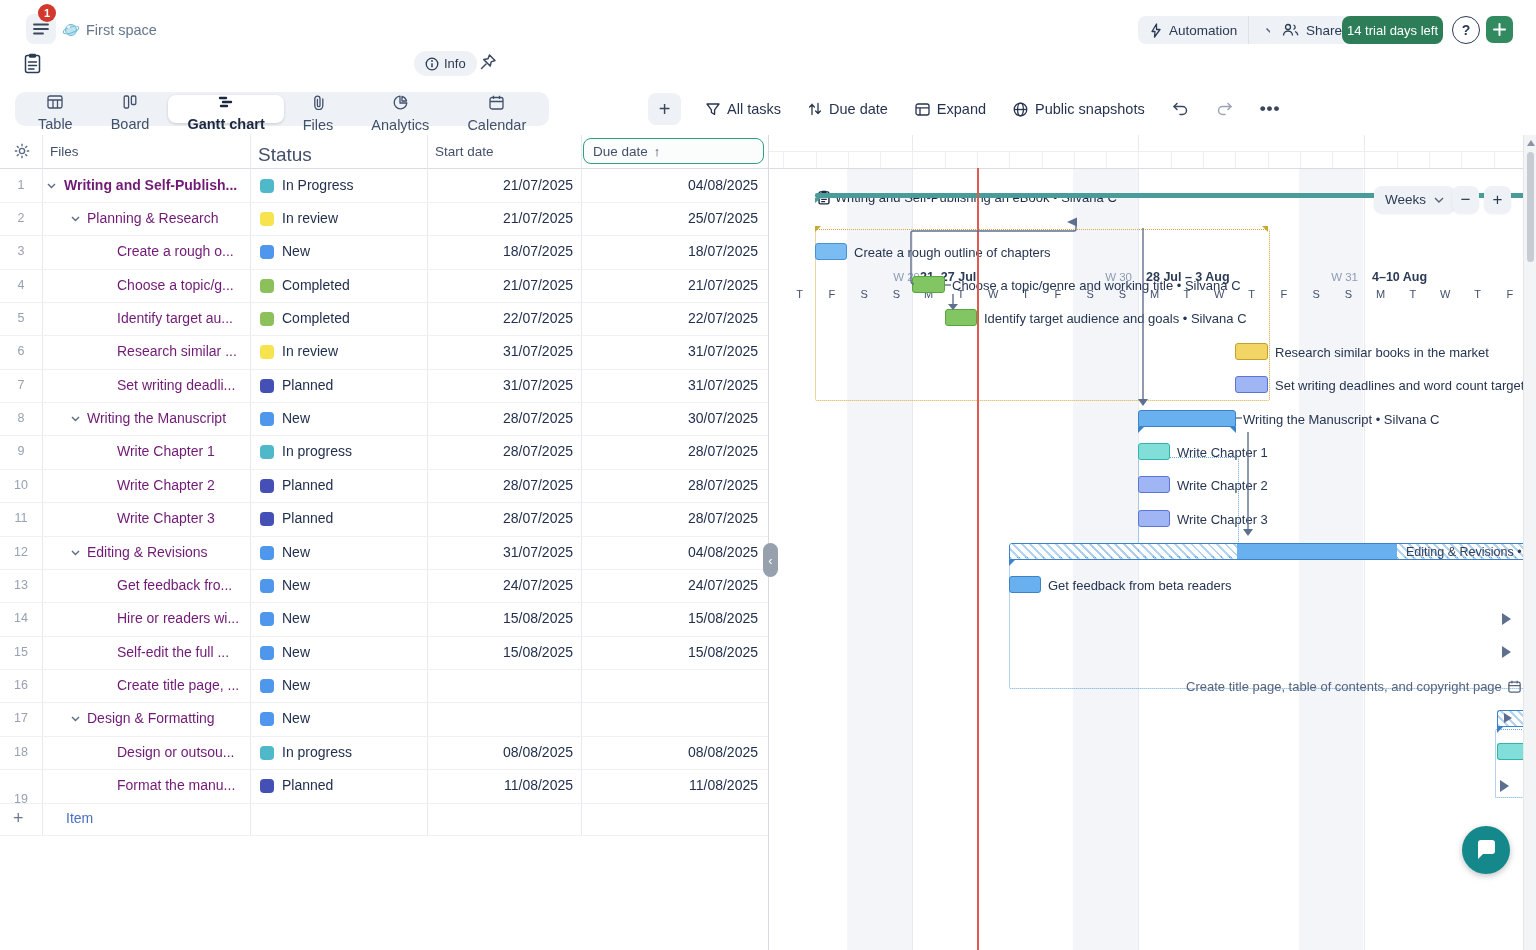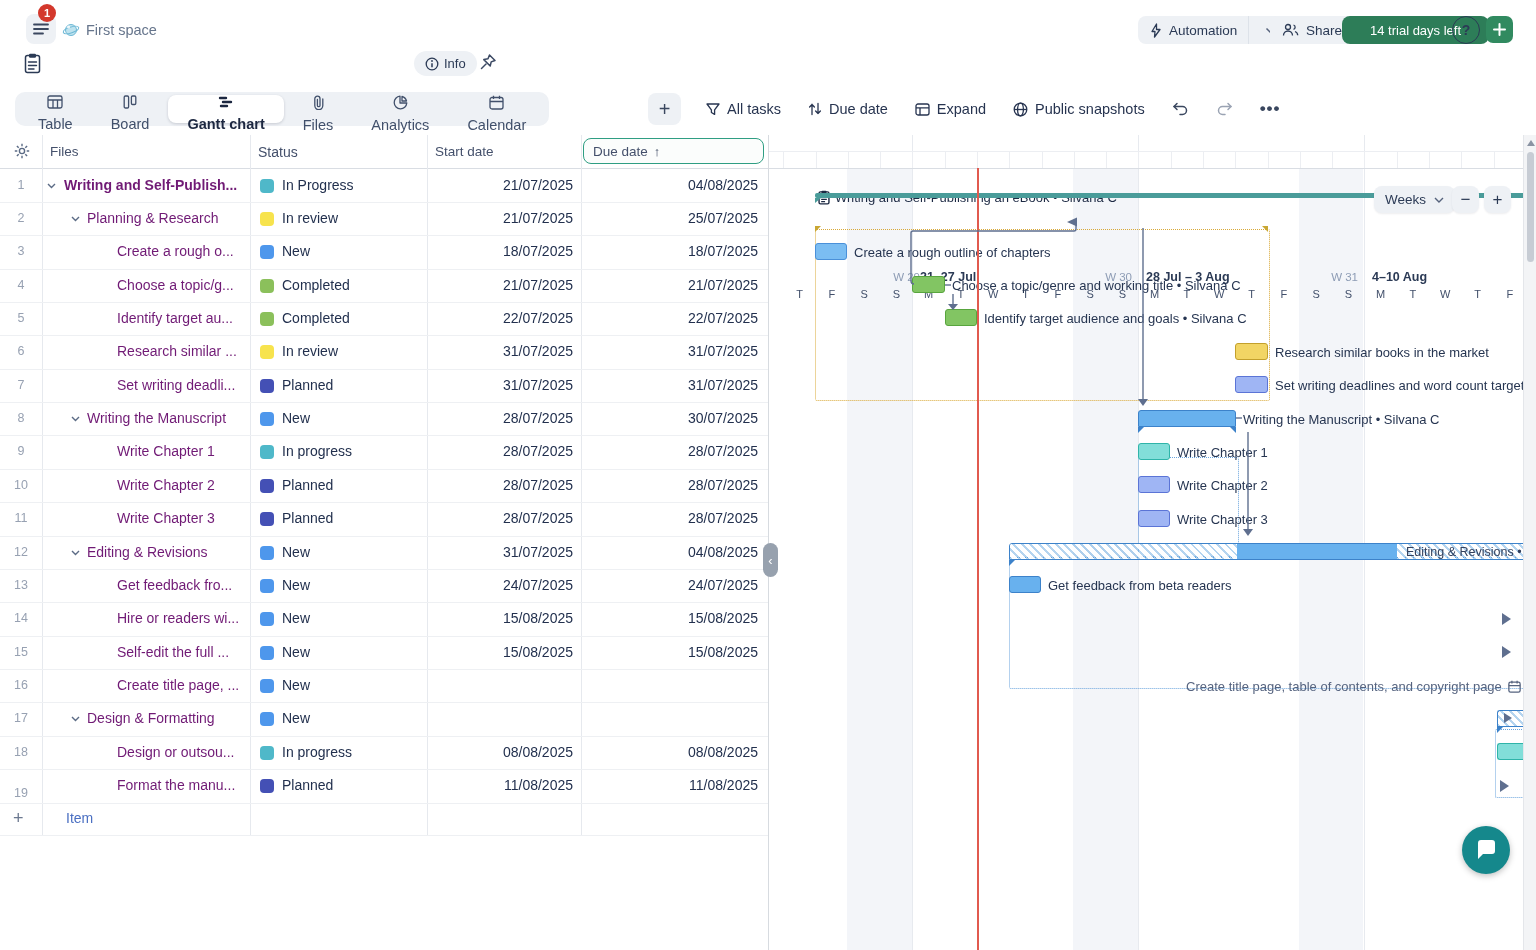--- a/index.html
+++ b/index.html
@@ -62,21 +62,21 @@
     </span>
   </div>
   <div class="abs pill" style="left:1270px;top:16px;">
     <svg class="ic" width="17" height="14" viewBox="0 0 17 14">
         <circle cx="6" cy="4" r="2.5" fill="none" stroke="#2b3a55" stroke-width="1.3"></circle>
         <path d="M1.5 12.5a4.5 4.5 0 0 1 9 0" fill="none" stroke="#2b3a55" stroke-width="1.3"></path>
         <path d="M11.5 2a2.3 2.3 0 0 1 0 4.4M13 8.5a4 4 0 0 1 2.7 3.8" fill="none" stroke="#2b3a55" stroke-width="1.3"></path>
       </svg>
     <span>Share</span>
   </div>
-  <div class="abs" style="left:1342px;top:16px;height:28px;background:#2d7d58;border-radius:8px;color:#fff;font-size:13px;display:flex;align-items:center;padding:0 28px;">14 trial days left</div>
+  <div class="abs" style="left:1342px;top:16px;height:28px;background:#2d7d58;border-radius:8px;color:#fff;font-size:13px;display:flex;align-items:center;padding:0 5px;">14 trial days left</div>
   <div class="abs" style="left:1452px;top:16px;width:26px;height:26px;border:1.6px solid #2b3a55;border-radius:50%;display:flex;align-items:center;justify-content:center;font-size:14px;font-weight:bold;color:#2b3a55;">?</div>
   <div class="abs" style="left:1486px;top:16px;width:27px;height:27px;background:#318a60;border-radius:7px;display:flex;align-items:center;justify-content:center;">
     <svg class="ic" width="13" height="13" viewBox="0 0 13 13">
         <path d="M6.5 1v11M1 6.5h11" stroke="#fff" stroke-width="2" stroke-linecap="round"></path>
       </svg>
   </div>
 
   <div class="abs" style="left:24px;top:53px;">
     <svg class="ic" width="17" height="21" viewBox="0 0 17 21">
         <rect x="1.5" y="2.5" width="14" height="17" rx="2" fill="#fff" stroke="#2b3a55" stroke-width="1.5"></rect>
@@ -198,21 +198,21 @@
     <span style="font-size:17px;color:#3a475f;letter-spacing:1px;font-weight:bold;">•••</span>
   </div>
 
   <div class="abs" style="left:14px;top:143px;">
     <svg class="ic" width="16" height="16" viewBox="0 0 16 16">
         <circle cx="8" cy="8" r="2.6" fill="none" stroke="#5b6b85" stroke-width="1.4"></circle>
         <path d="M8 .8v2.5M8 12.7v2.5M.8 8h2.5M12.7 8h2.5M2.9 2.9l1.8 1.8M11.3 11.3l1.8 1.8M13.1 2.9l-1.8 1.8M4.7 11.3l-1.8 1.8" stroke="#5b6b85" stroke-width="1.4"></path>
       </svg>
   </div>
   <div class="abs" style="left:50px;top:144px;font-size:13.5px;color:#44506b;">Files</div>
-  <div class="abs" style="left:258px;top:144px;font-size:14px;color:#44506b;">Status</div>
+  <div class="abs" style="left:258px;top:144px;font-size:19px;color:#44506b;">Status</div>
   <div class="abs" style="left:435px;top:144px;font-size:13.5px;color:#44506b;">Start date</div>
   <div class="abs" style="left:583px;top:138px;width:181px;height:26px;border:1.5px solid #2f9e83;border-radius:8px;background:#fbfdfc;box-sizing:border-box;display:flex;align-items:center;gap:6px;padding:0 9px;">
     <span style="font-size:13.5px;color:#44506b;">Due date</span>
     <span style="font-size:13px;color:#2b3a55;">↑</span>
   </div>
 
   <div class="hline" style="left:0;top:168px;width:1536px;background:#d9dde3;"></div>
   <div class="vline" style="left:42px;top:135px;height:700px;"></div>
   <div class="vline" style="left:250px;top:135px;height:700px;"></div>
   <div class="vline" style="left:427px;top:135px;height:700px;"></div>
@@ -383,21 +383,21 @@
       </div>
       <div class="abs" style="left: 0px; top: 735.79px; width: 768px; height: 33.37px; border-bottom: 1px solid rgb(238, 240, 243);">
         <span class="rownum" style="top:9px">18</span>
         <span class="cellname" style="left:117px;top:8px;width:131px;">Design or outsou...</span>
         <span class="statussq" style="left:260px;top:10px;background:#4fb8c9;"></span>
         <span class="abs" style="left:282px;top:8px;font-size:14px;">In progress</span>
         <span class="datecell" style="left:427px;top:8px;width:146px;">08/08/2025</span>
         <span class="datecell" style="left:581px;top:8px;width:177px;">08/08/2025</span>
       </div>
       <div class="abs" style="left: 0px; top: 769.16px; width: 768px; height: 33.37px; border-bottom: 1px solid rgb(238, 240, 243);">
-        <span class="rownum" style="top:17px">19</span>
+        <span class="rownum" style="top:23px">19</span>
         <span class="cellname" style="left:117px;top:8px;width:131px;">Format the manu...</span>
         <span class="statussq" style="left:260px;top:10px;background:#4450b5;"></span>
         <span class="abs" style="left:282px;top:8px;font-size:14px;">Planned</span>
         <span class="datecell" style="left:427px;top:8px;width:146px;">11/08/2025</span>
         <span class="datecell" style="left:581px;top:8px;width:177px;">11/08/2025</span>
       </div>
     </div>
 
   <div class="abs" style="left:0;top:802px;width:768px;height:33px;border-bottom:1px solid #eef0f3;">
     <span class="abs" style="left:13px;top:6px;font-size:18px;color:#6b7890;">+</span>

